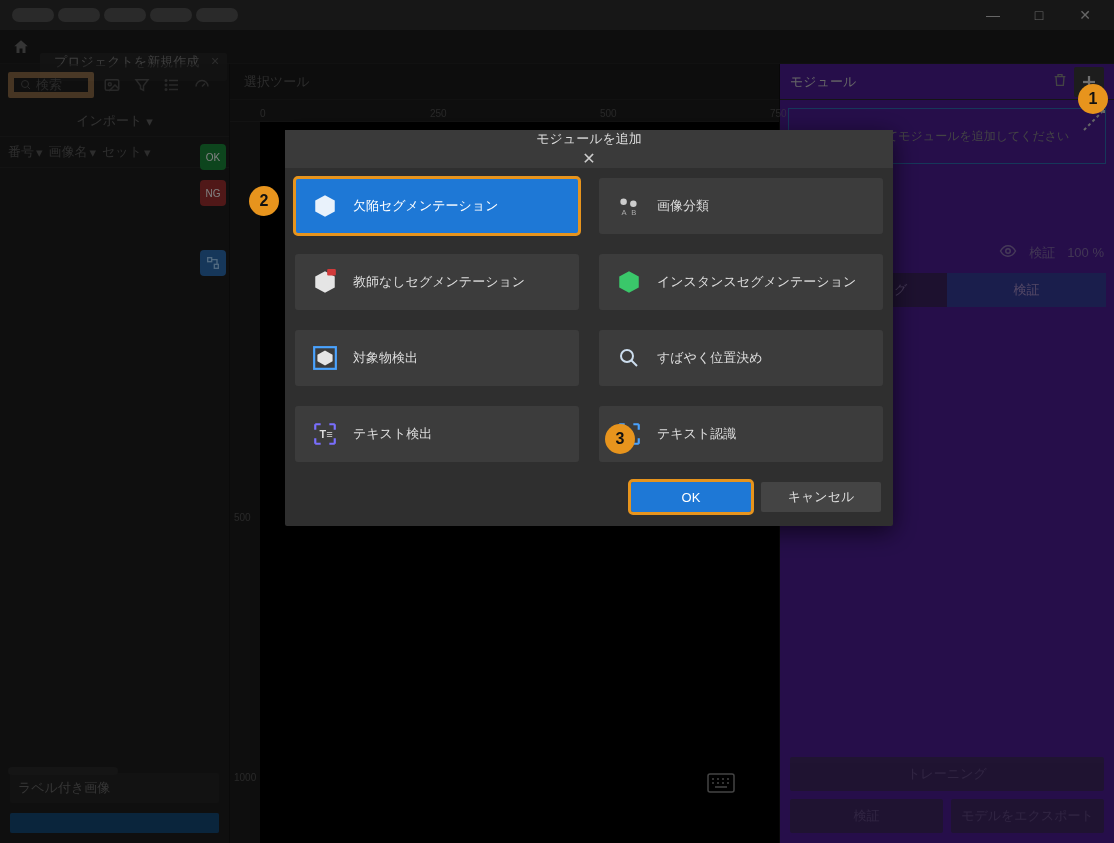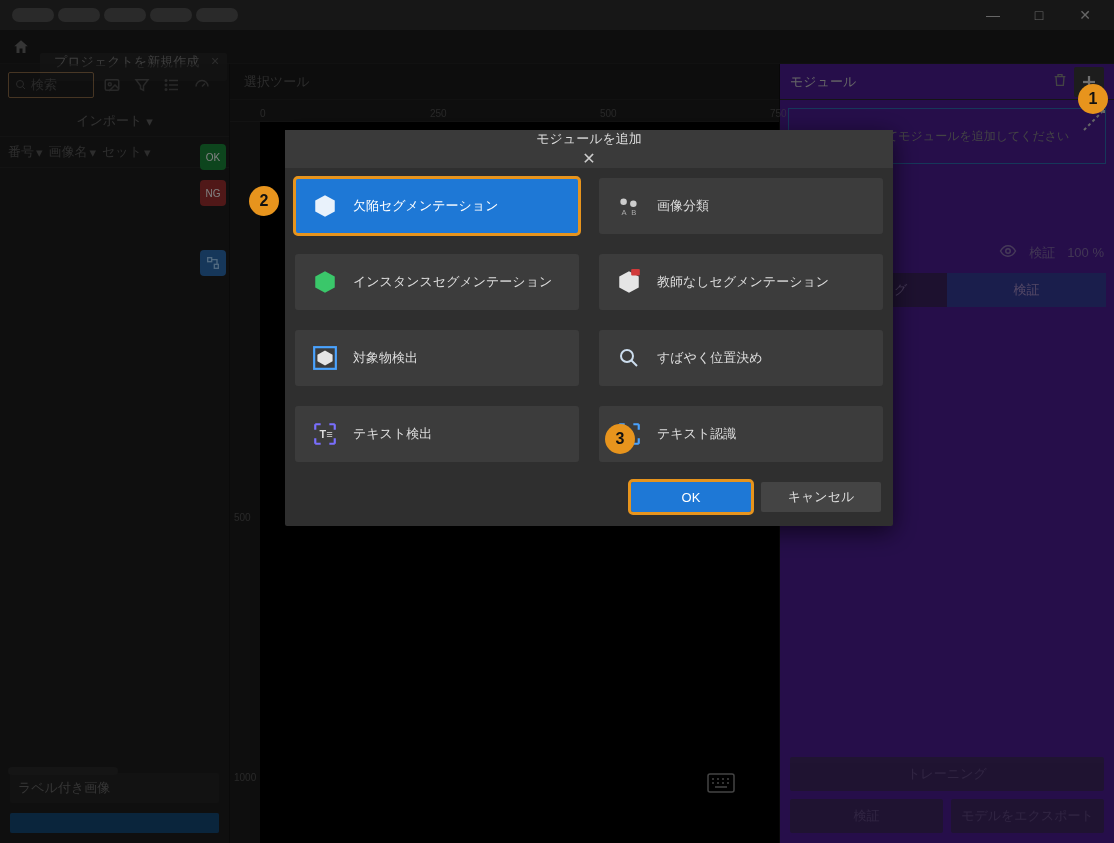--- a/index.html
+++ b/index.html
@@ -15,21 +15,21 @@
   
   .tabrow { height: 34px; display: flex; align-items: center; background: #1f1f1f; padding-left: 6px; border-bottom:1px solid #2a2a2a;}
   .tabrow .home { width: 30px; height: 30px; display:flex; align-items:center; justify-content:center; color:#999;}
   .tabrow .tab { height: 28px; padding: 0 28px 0 14px; display:flex; align-items:flex-start; background:#333; color:#ddd; position:relative; border-radius:2px; margin-left:4px;margin-top:40px;}
   .tabrow .tab .close { position:absolute; right:8px; font-size:14px; color:#999;}
 
   
   .main { display:flex; height: calc(843px - 30px - 34px); }
   .leftpanel { width: 230px; background:#232323; border-right:1px solid #111; display:flex; flex-direction:column; position:relative;}
   .leftpanel .searchrow { display:flex; align-items:center; gap:6px; padding:8px;}
-  .leftpanel .searchbox { flex:0 0 86px; height:26px; border:1px solid #fdba74; border-radius:2px; display:flex; align-items:center; padding:0 6px; color:#888; gap:4px;}
+  .leftpanel .searchbox { flex:0 0 86px; height:26px; border:6px solid #fdba74; border-radius:2px; display:flex; align-items:center; padding:0 6px; color:#888; gap:4px;}
   .leftpanel .iconbtn { width:24px; height:24px; display:flex; align-items:center; justify-content:center; color:#777;}
   .leftpanel .importrow { height:30px; display:flex; align-items:center; justify-content:center; color:#aaa; gap:4px;}
   .leftpanel .colhead { display:flex; padding:6px 8px; border-top:1px solid #333; border-bottom:1px solid #333; gap:6px;}
   .leftpanel .colhead .col { color:#999; display:flex; align-items:center; gap:2px;}
   .leftpanel .bottom { margin-top:auto; padding:10px;}
   .leftpanel .labelbox { background:#2f2f2f; padding:6px 8px; color:#bbb; border-radius:2px;}
   .leftpanel .progress { height:20px; background:#0a3a6a; margin-top:10px; border-radius:2px; position:relative;}
   .leftpanel .progress .bar { position:absolute; left:0; top:0; bottom:0; width:100%; background:#107bd6; border-radius:2px;}
   .leftpanel .scrollbar-bg { position:absolute; bottom:68px; left:8px; height:8px; width:110px; background:#3a3a3a; border-radius:4px;}
 
@@ -298,33 +298,33 @@
             <circle cx="16" cy="10" r="3"></circle>
             <text x="5" y="20" font-size="7" fill="#aaa">A</text>
             <text x="14" y="20" font-size="7" fill="#aaa">B</text>
           </svg>
         </span>
       <span>画像分類</span>
     </div>
     <div class="opt">
       <span class="ic">
           <svg width="26" height="26" viewBox="0 0 24 24">
-            <polygon points="12,2 21,7 21,17 12,22 3,17 3,7" fill="#3ac76a"></polygon>
-          </svg>
-        </span>
-      <span>インスタンスセグメンテーション</span>
-    </div>
-    <div class="opt">
-      <span class="ic">
-          <svg width="26" height="26" viewBox="0 0 24 24">
             <polygon points="12,2 21,7 21,17 12,22 3,17 3,7" fill="#e5e5e5"></polygon>
             <rect x="14" y="0" width="8" height="6" rx="1" fill="#d13a3a"></rect>
           </svg>
         </span>
       <span>教師なしセグメンテーション</span>
+    </div>
+    <div class="opt">
+      <span class="ic">
+          <svg width="26" height="26" viewBox="0 0 24 24">
+            <polygon points="12,2 21,7 21,17 12,22 3,17 3,7" fill="#3ac76a"></polygon>
+          </svg>
+        </span>
+      <span>インスタンスセグメンテーション</span>
     </div>
     <div class="opt">
       <span class="ic">
           <svg width="26" height="26" viewBox="0 0 24 24">
             <rect x="2" y="2" width="20" height="20" fill="none" stroke="#4aa3ff" stroke-width="2"></rect>
             <polygon points="12,5 19,9 19,15 12,19 5,15 5,9" fill="#e5e5e5"></polygon>
           </svg>
         </span>
       <span>対象物検出</span>
     </div>

